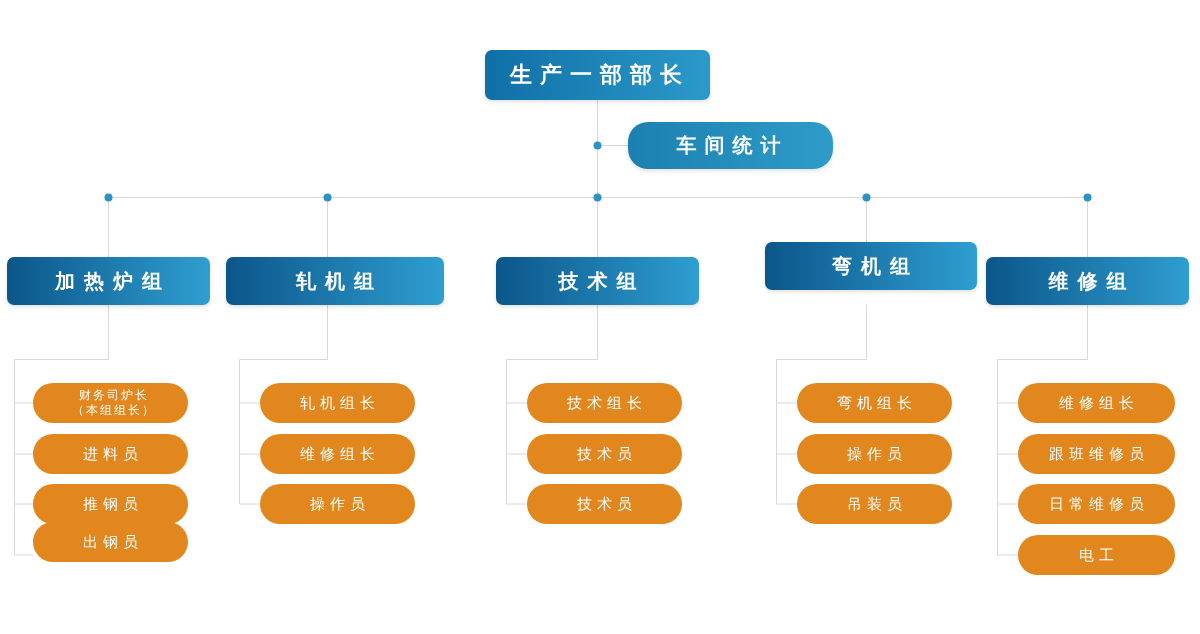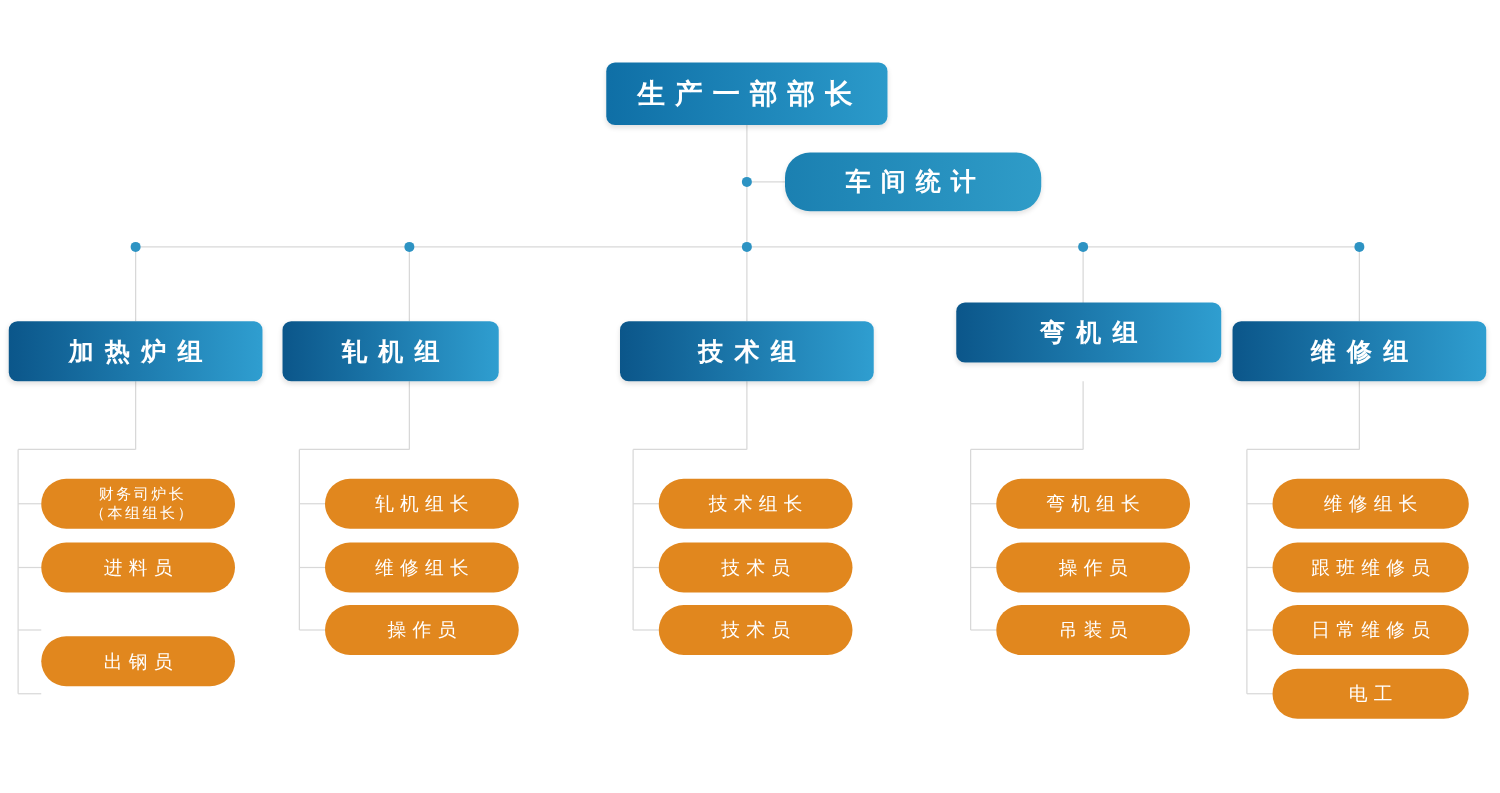--- a/index.html
+++ b/index.html
@@ -111,21 +111,21 @@
     <span>生产一部部长</span>
   </div>
 
   <div class="node staff-box" style="left:628px;top:122px;width:205px;height:47px">
     <span>车间统计</span>
   </div>
 
   <div class="node group-box" style="left:7px;top:257px;width:203px;height:48px">
     <span>加热炉组</span>
   </div>
-  <div class="node group-box" style="left:226px;top:257px;width:173px;height:48px">
+  <div class="node group-box" style="left:226px;top:257px;width:218px;height:48px">
     <span>轧机组</span>
   </div>
   <div class="node group-box" style="left:496px;top:257px;width:203px;height:48px">
     <span>技术组</span>
   </div>
   <div class="node group-box" style="left:765px;top:242px;width:212px;height:48px">
     <span>弯机组</span>
   </div>
   <div class="node group-box" style="left:986px;top:257px;width:203px;height:48px">
     <span>维修组</span>
@@ -133,21 +133,24 @@
 
   <div class="node member-box" style="left:33px;top:383px;width:155px;height:40px">
     <span class="two">
       <span class="l1">财务司炉长</span>
       <span class="l2">（本组组长）</span>
     </span>
   </div>
   <div class="node member-box" style="left:33px;top:434px;width:155px;height:40px">
     <span>进料员</span>
   </div>
-  <div class="node member-box" style="left:33px;top:509px;width:155px;height:40px">
+  <div class="node member-box" style="left:33px;top:484px;width:155px;height:40px">
+    <span>推钢员</span>
+  </div>
+  <div class="node member-box" style="left:33px;top:522px;width:155px;height:40px">
     <span>出钢员</span>
   </div>
 
   <div class="node member-box" style="left:260px;top:383px;width:155px;height:40px">
     <span>轧机组长</span>
   </div>
   <div class="node member-box" style="left:260px;top:434px;width:155px;height:40px">
     <span>维修组长</span>
   </div>
   <div class="node member-box" style="left:260px;top:484px;width:155px;height:40px">

